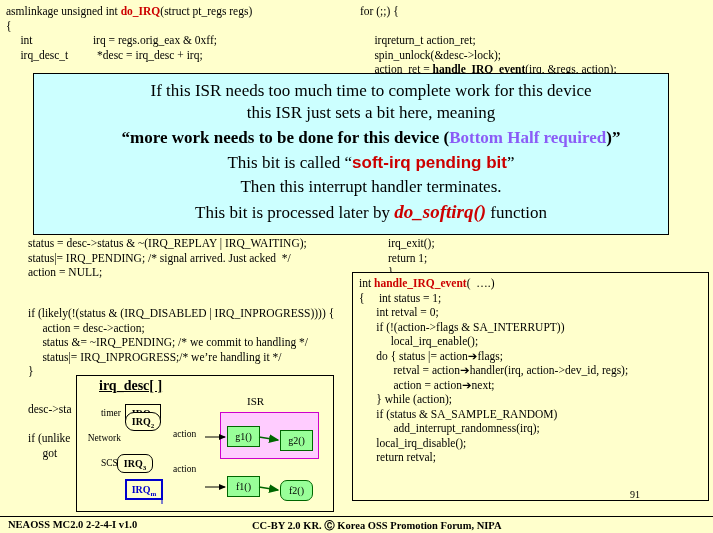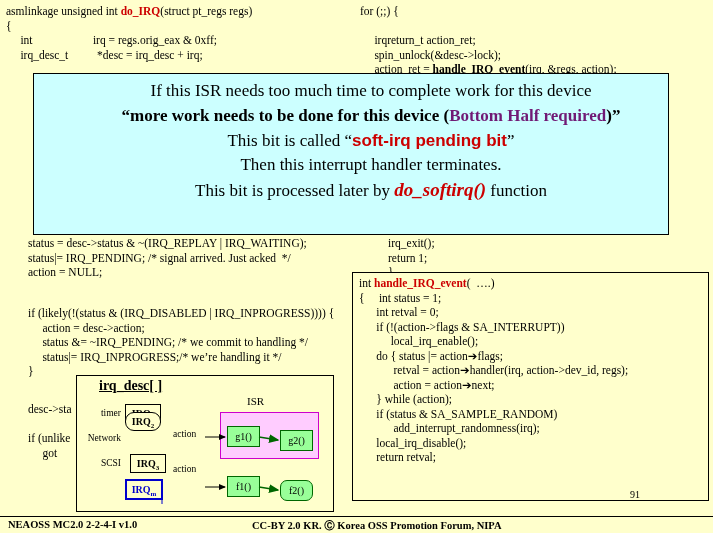--- a/index.html
+++ b/index.html
@@ -57,21 +57,21 @@
     padding-left: 40px;
   }
   #callout .l {
     font-family: "Liberation Serif", serif;
     color: #000000;
     white-space: nowrap;
   }
   .l1 { font-size: 17px; margin-top: 7px; }
   .l2 { font-size: 17px; margin-top: 2px; }
   .l3 { font-size: 17px; font-weight: bold; font-family: "Liberation Sans", sans-serif; margin-top: 5px; }
-  .l3 .bh { color: #701a75; }
+  .l3 .bh { color: #8b5cf6; }
   .l4 { font-size: 17px; margin-top: 5px; }
   .l4 .sip { font-family: "Liberation Sans", sans-serif; font-weight: bold; color: #cc0000; font-size: 17px; }
   .l5 { font-size: 17px; margin-top: 4px; }
   .l6 { font-size: 17px; margin-top: 4px; }
   .l6 .ds { color: #cc0000; font-weight: bold; font-style: italic; font-size: 19px; }
 
   
   #handle-box {
     position: absolute;
     left: 352px;
@@ -229,20 +229,21 @@
 <span>     irqreturn_t action_ret;</span>
 <span>     spin_unlock(&amp;desc-&gt;lock);</span>
 <span>     action_ret = </span><b>handle_IRQ_event</b><span>(irq, &amp;regs, action);</span></div>
 
   <div class="code" id="right-mid-code">irq_exit();
 return 1;
 }</div>
 
   <div id="callout">
     <div class="l l1">If this ISR needs too much time to complete work for this device</div>
+    <div class="l l2">this ISR just sets a  bit here,  meaning</div>
     <div class="l l3"><span>“more work needs to be done for this device (</span><span class="bh">Bottom Half required</span><span>)”</span></div>
     <div class="l l4"><span>This bit is called “</span><span class="sip">soft-irq  pending bit</span><span>”</span></div>
     <div class="l l5">Then this interrupt handler terminates.</div>
     <div class="l l6"><span>This bit  is processed  later by </span><span class="ds">do_softirq()</span><span> function</span></div>
   </div>
 
   <div id="handle-box">
     <div class="code" id="handle-code"><span><span>int </span><b class="red">handle_IRQ_event</b><span>(  ….)</span></span>
 <span>{     int status = 1;
       int retval = 0;
@@ -260,21 +261,21 @@
 
   <div id="irqdesc-box">
     <div id="irqdesc-title">irq_desc[ ]</div>
 
     <div class="desc-label" style="left:2px; top:32px; width:42px;">timer</div>
     <div class="desc-label" style="left:-2px; top:57px; width:46px;">Network</div>
     <div class="desc-label" style="left:2px; top:82px; width:42px;">SCSI</div>
 
     <div class="irqcell" style="left:48px; top:28px;"><span>IRQ</span><sub>1</sub></div>
     <div class="irqcell" style="left:48px; top:36px;border-radius:9px;"><span>IRQ</span><sub>2</sub></div>
-    <div class="irqcell" style="left:53px; top:78px;"><span>IRQ</span><sub>3</sub></div>
+    <div class="irqcell" style="left:40px; top:78px;border-radius:7px;"><span>IRQ</span><sub>3</sub></div>
     <div class="irqcell last" style="left:48px; top:103px;"><span>IRQ</span><sub>m</sub></div>
 
     <div class="isr-frame" style="left:143px; top:36px; width:97px; height:45px;"></div>
     <div id="isr-label" style="left:170px; top:19px;">ISR</div>
 
     <div class="action-label" style="left:96px; top:53px;">action</div>
     <div class="action-label" style="left:96px; top:88px;">action</div>
 
     <div class="greenbox" style="left:150px; top:50px;">g1()</div>
     <div class="greenbox" style="left:203px; top:54px;">g2()</div>

